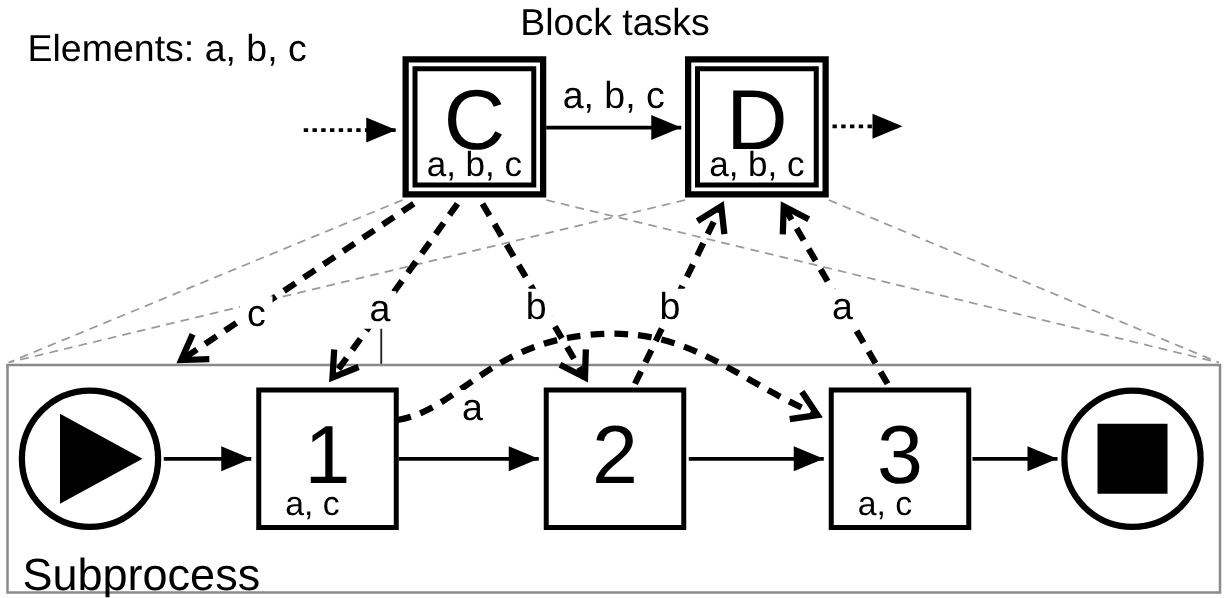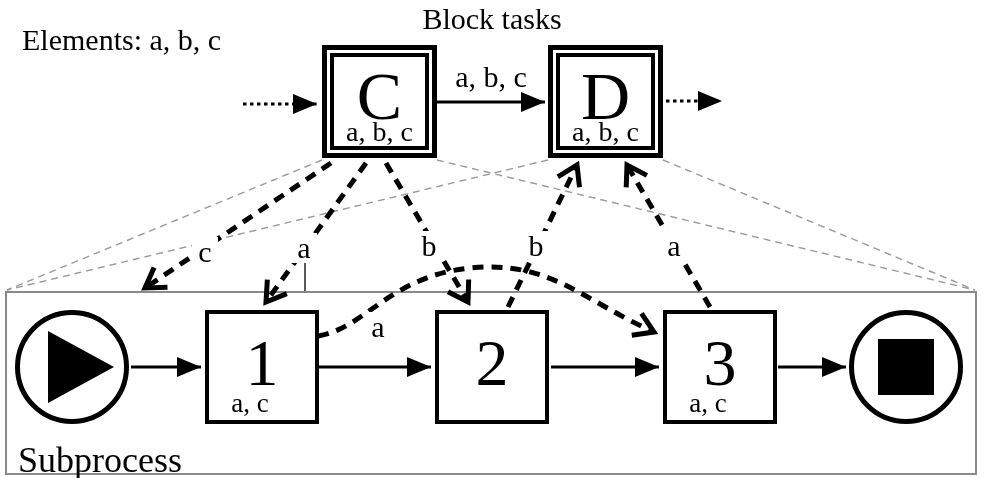--- a/index.html
+++ b/index.html
@@ -1,17 +1,17 @@
 <!DOCTYPE html>
 <html><head>
 <meta charset="utf-8">
 <style>
   html,body{margin:0;padding:0;background:#fff;}
   #figure{position:relative;width:984px;height:478px;background:#fff;overflow:hidden;
-          font-family:Liberation Serif, serif;color:#000;}
+          font-family:Liberation Sans, sans-serif;color:#000;}
   .abs{position:absolute;}
   .lbl{font-size:30px;line-height:1.05;white-space:nowrap;}
   
   .btask{position:absolute;width:115px;height:113px;border:5px solid #000;background:#fff;
          box-sizing:border-box;}
   .btask-inner{position:absolute;left:3px;top:3px;right:3px;bottom:3px;border:4px solid #000;}
   .btask-name{position:absolute;left:50%;top:44%;transform:translate(-50%,-50%);
               font-size:68px;line-height:1;}
   .btask-elems{position:absolute;left:0;right:0;bottom:0px;text-align:center;
                font-size:28px;line-height:1;}

